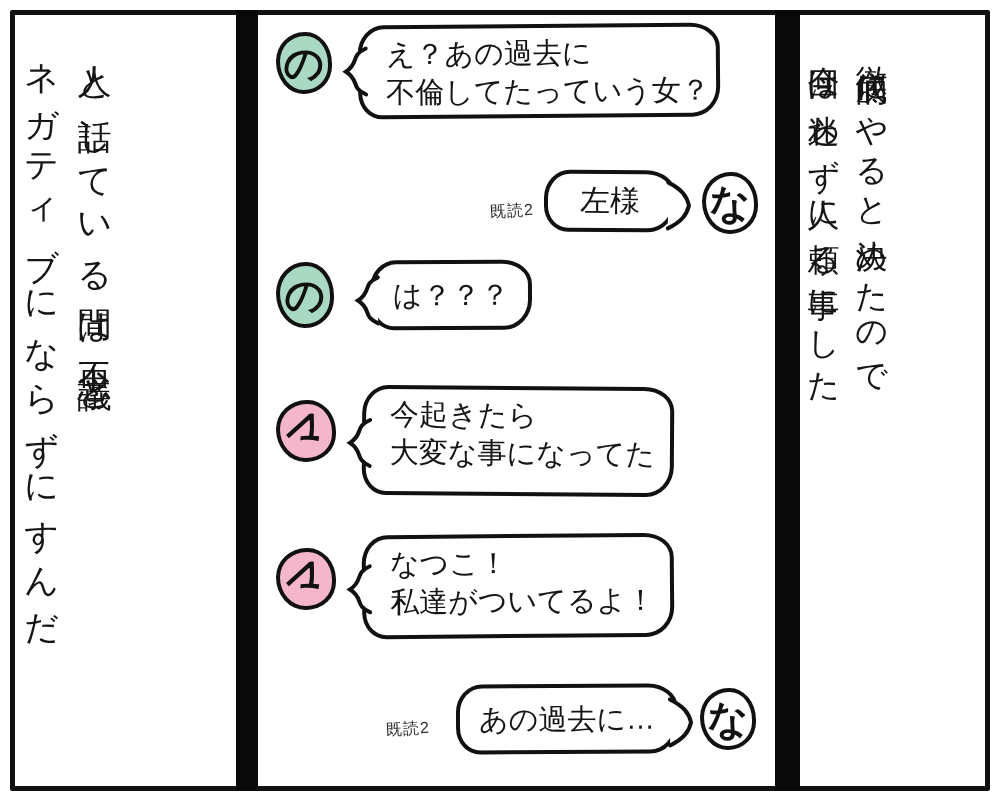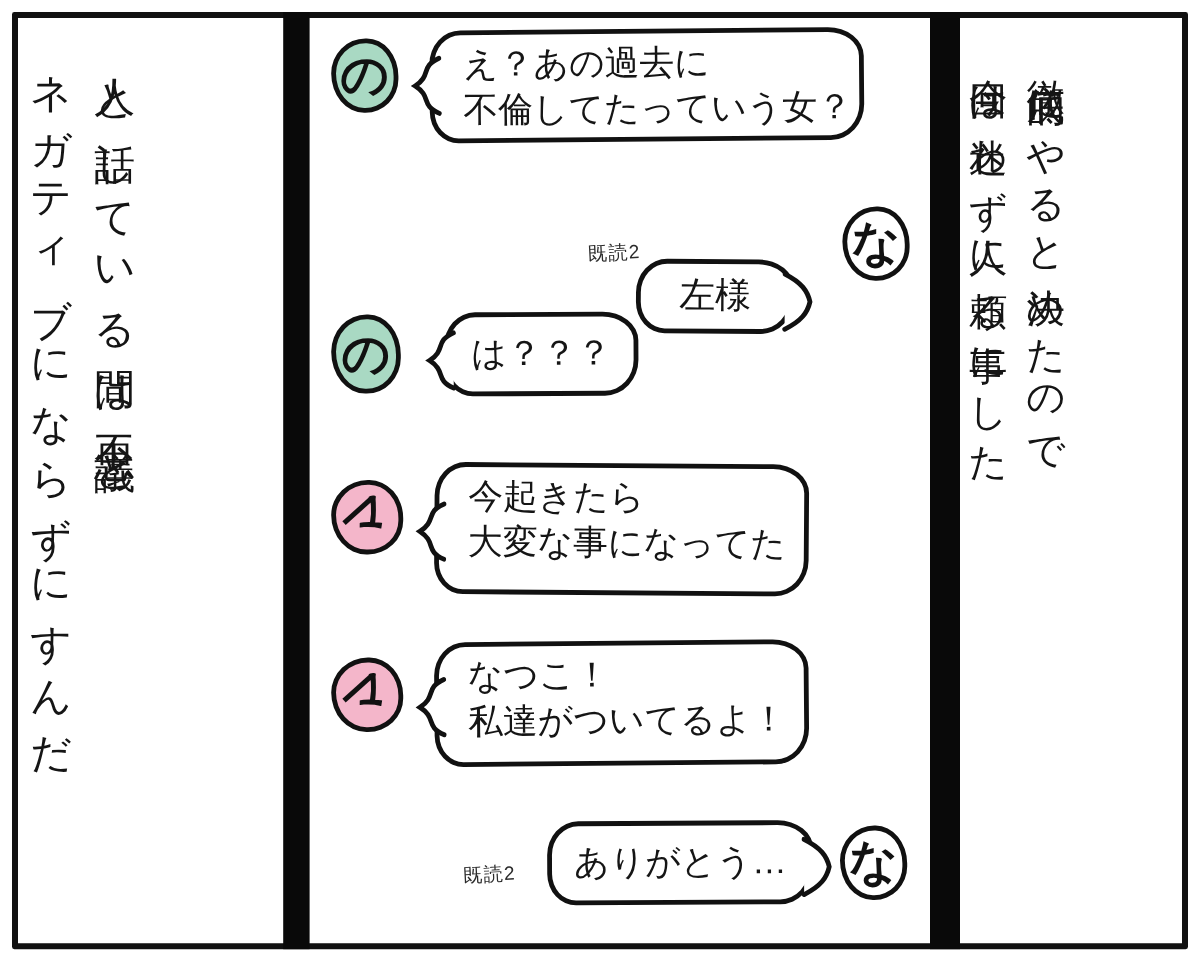--- a/index.html
+++ b/index.html
@@ -73,21 +73,21 @@
       <svg class="tail tail-l" style="top:16px;" width="26" height="52" viewBox="0 0 26 52">
         <path d="M24 3 C8 10 18 17 4 26 C18 35 8 42 24 49" fill="#fff" stroke="#111" stroke-width="4" stroke-linecap="round"></path>
       </svg>
       <div class="txt">
         <div>え？あの過去に</div>
         <div>不倫してたっていう女？</div>
       </div>
     </div>
 
     <div class="read" style="left:232px;top:186px;">既読2</div>
-    <div class="bubble bubble-center r2" style="left:272px;top:155px;width:132px;height:62px;font-size:30px;margin-top:46px;">
+    <div class="bubble bubble-center r2" style="left:286px;top:155px;width:132px;height:62px;font-size:30px;">
       <svg class="tail tail-r" style="top:5px;" width="26" height="52" viewBox="0 0 26 52">
         <path d="M2 3 C16 10 21 17 23 26 C21 35 16 42 2 49" fill="#fff" stroke="#111" stroke-width="4" stroke-linecap="round"></path>
       </svg>
       <div class="txt">左様</div>
     </div>
     <div class="avatar" style="left:444px;top:157px;width:56px;height:62px;">
       <span>な</span>
     </div>
 
     <div class="avatar avatar-green" style="left:18px;top:247px;width:58px;height:66px;">
@@ -124,20 +124,20 @@
         <div>なつこ！</div>
         <div>私達がついてるよ！</div>
       </div>
     </div>
 
     <div class="read" style="left:128px;top:704px;">既読2</div>
     <div class="bubble bubble-center r3" style="left:198px;top:669px;width:222px;height:70px;">
       <svg class="tail tail-r" style="top:9px;" width="26" height="52" viewBox="0 0 26 52">
         <path d="M2 3 C16 10 21 17 23 26 C21 35 16 42 2 49" fill="#fff" stroke="#111" stroke-width="4" stroke-linecap="round"></path>
       </svg>
-      <div class="txt">ありがとう…</div>
+      <div class="txt">あの過去に…</div>
     </div>
     <div class="avatar" style="left:442px;top:673px;width:56px;height:62px;">
       <span>な</span>
     </div>
 
   </div>
 </div>
 
 </body></html>

